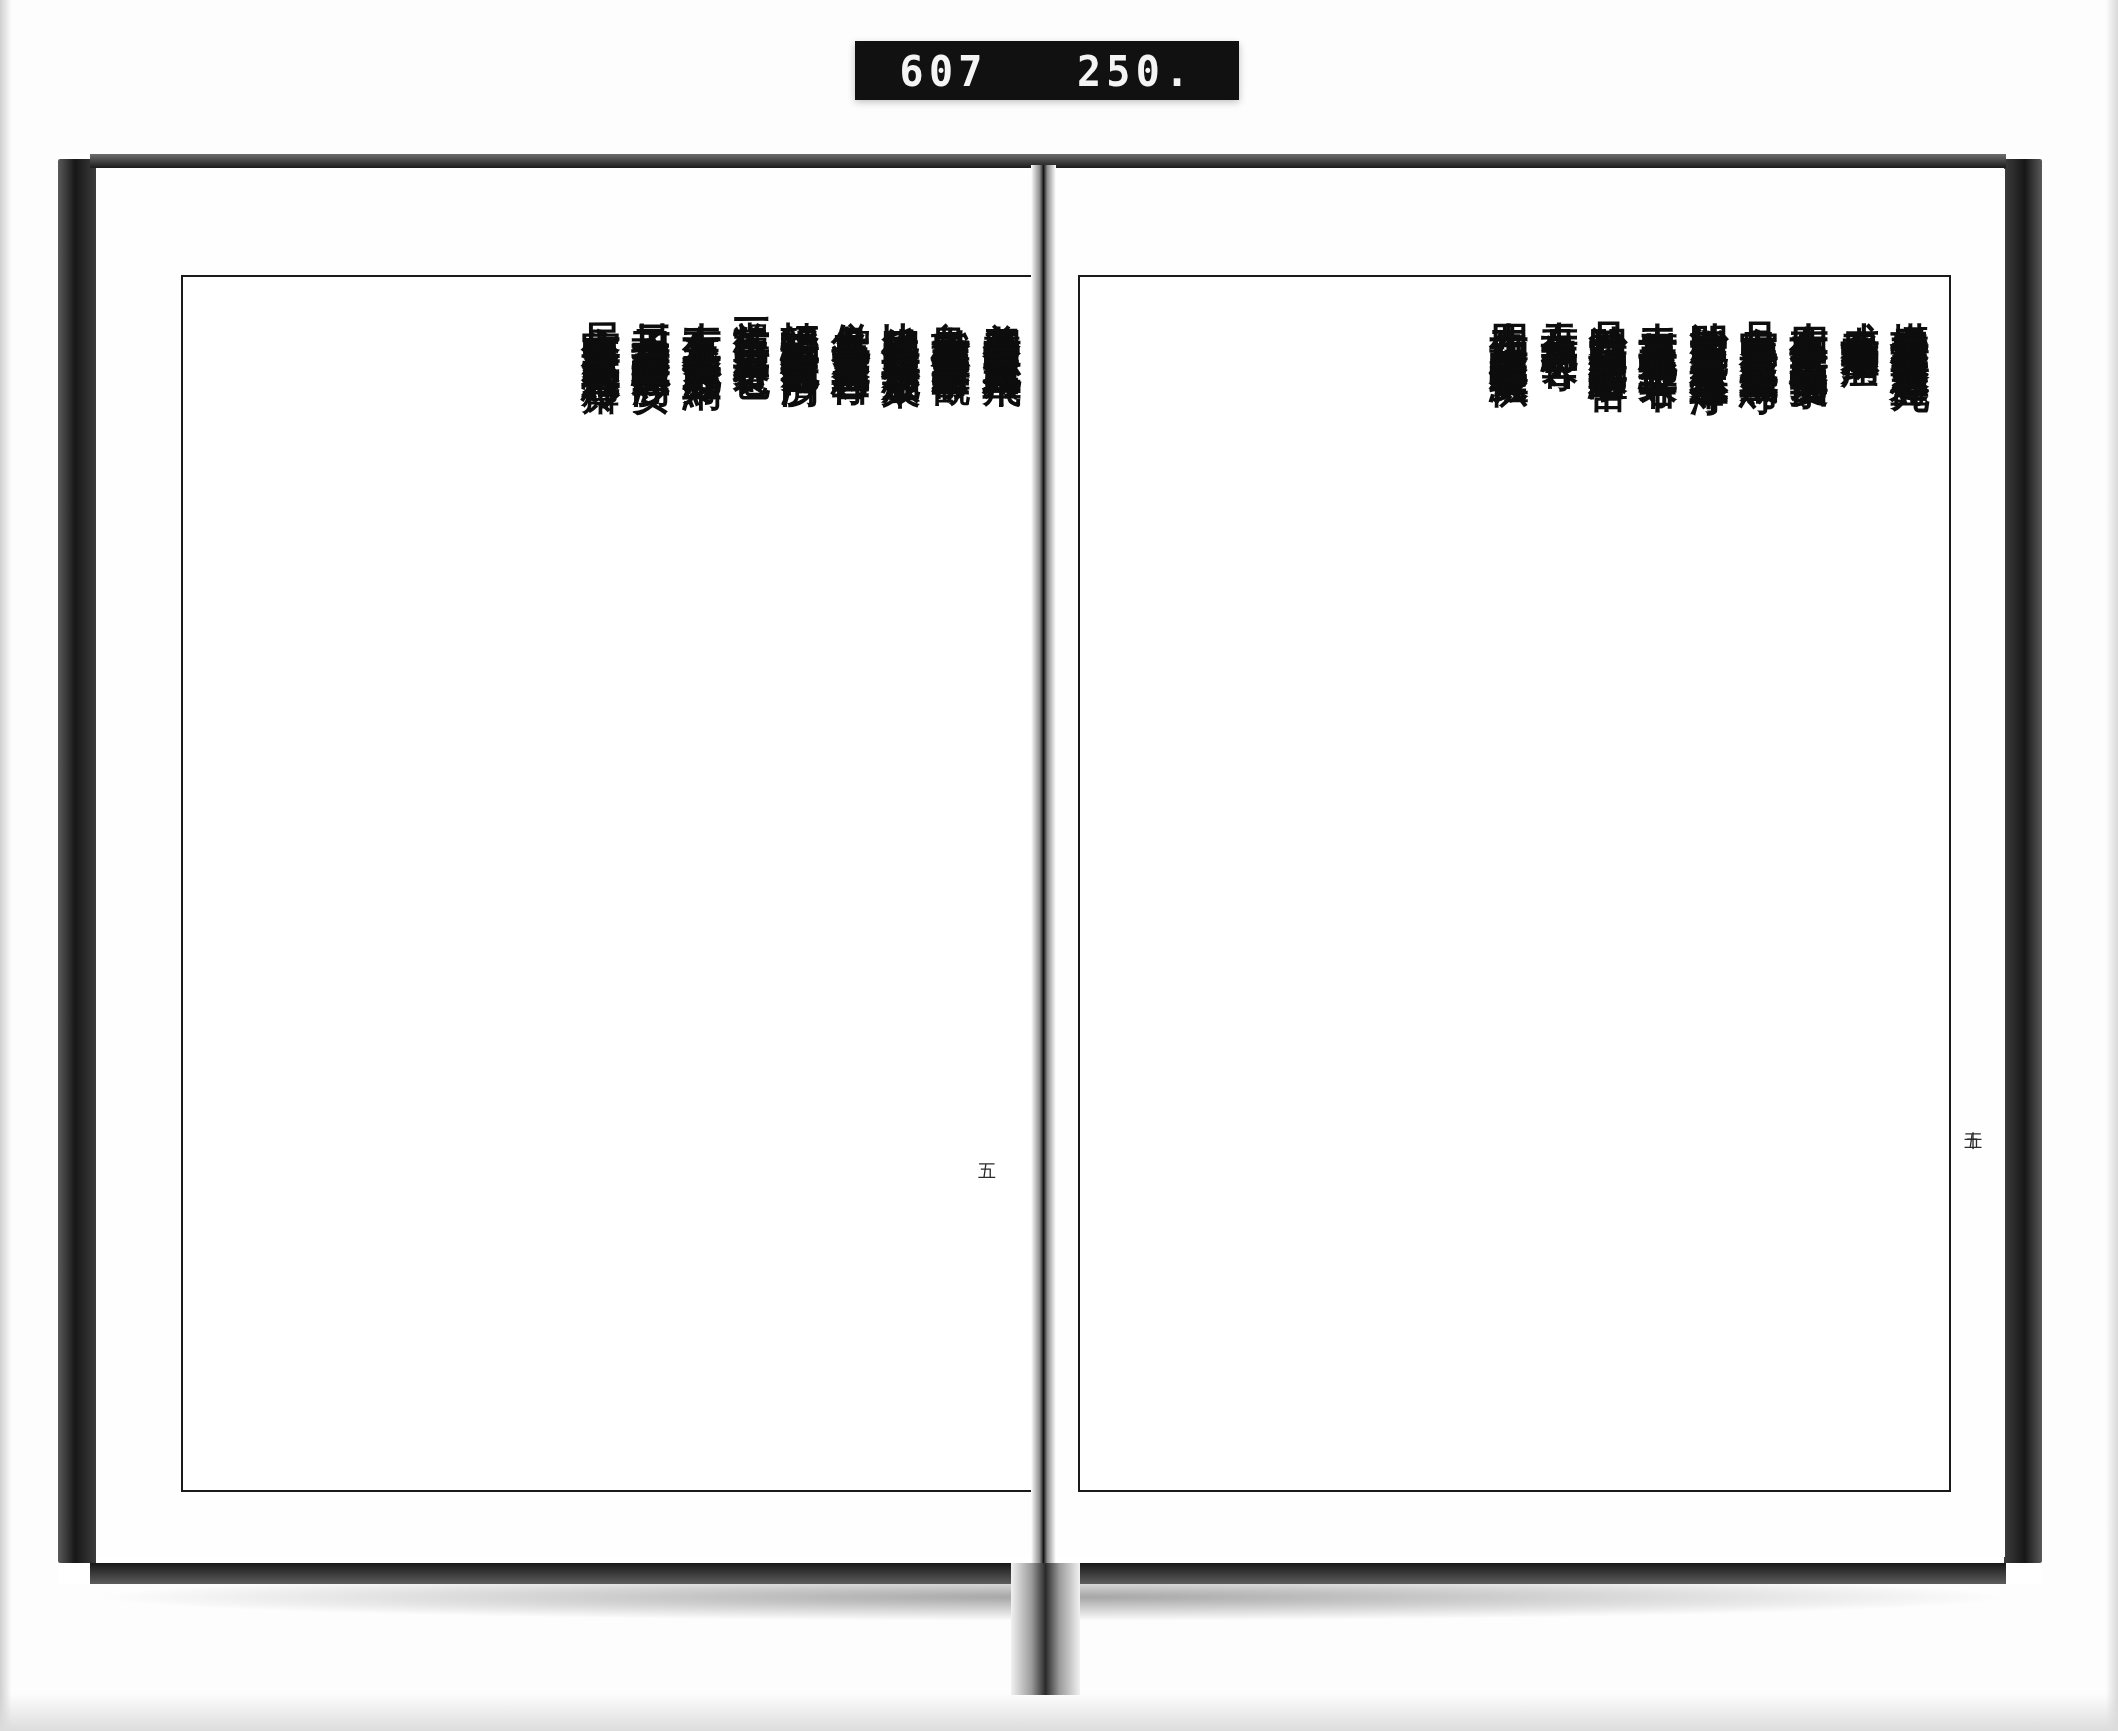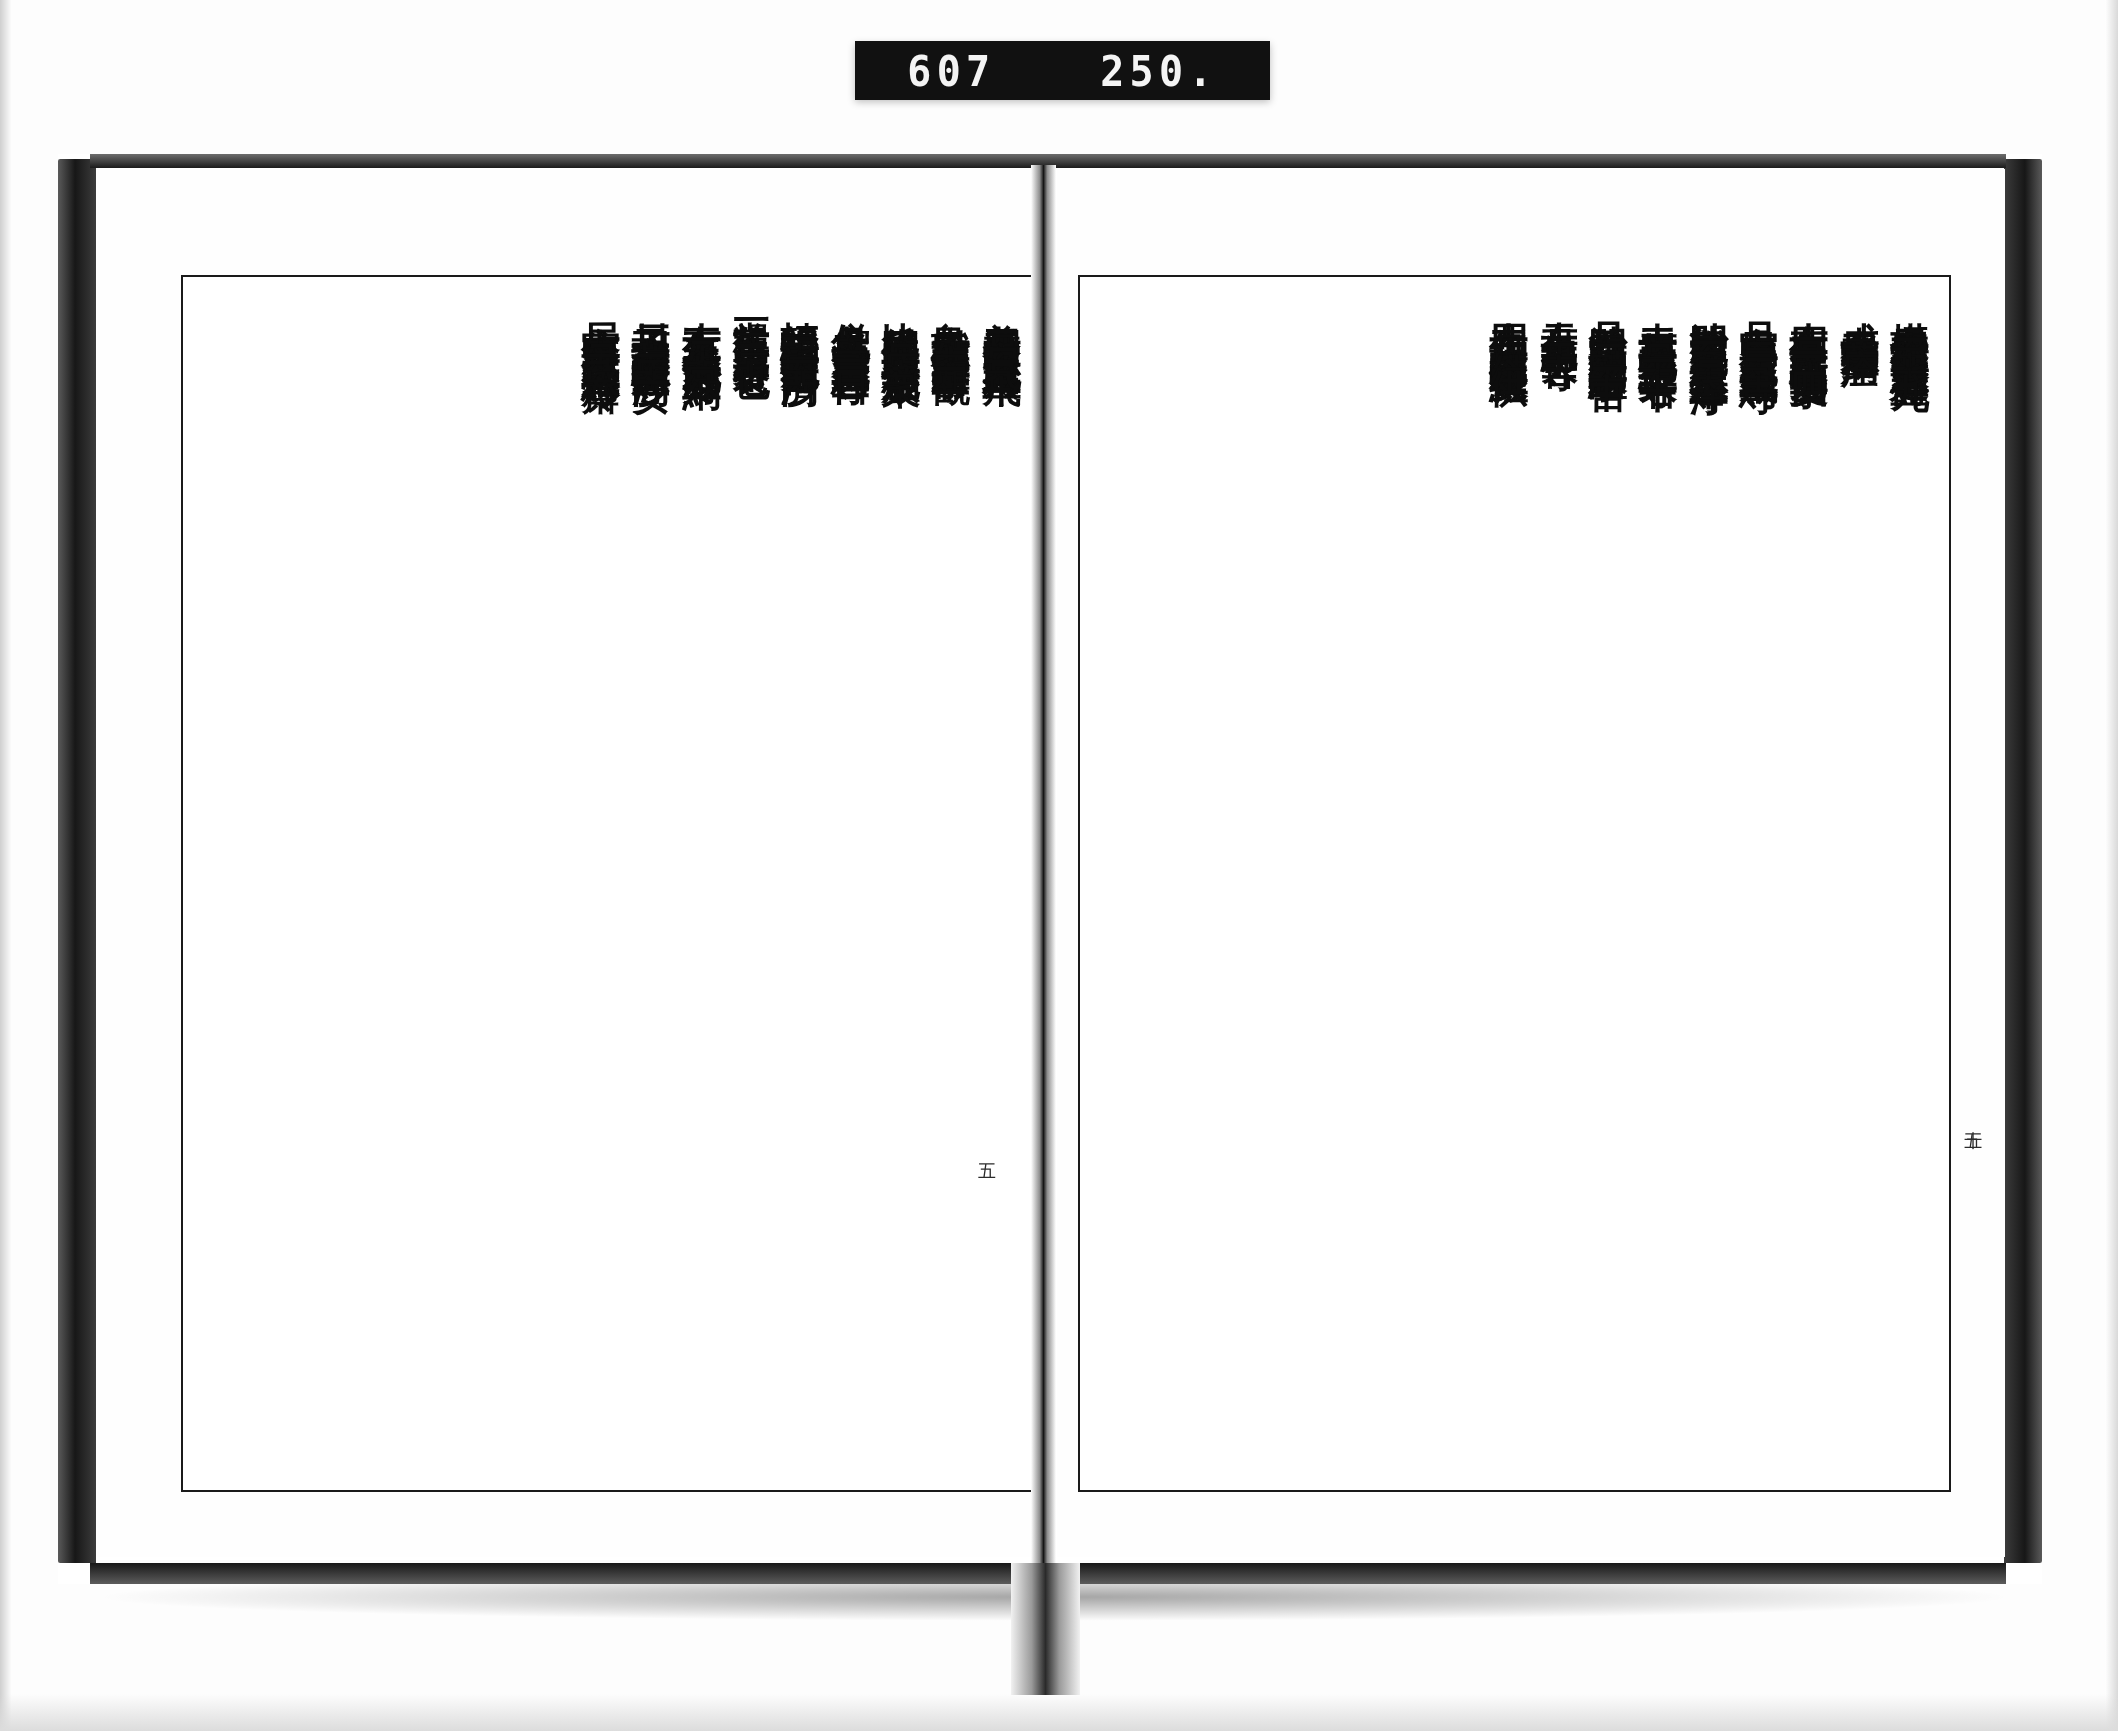--- a/index.html
+++ b/index.html
@@ -40,21 +40,21 @@
     left: 0; bottom: 0;
     width: 100%; height: 37px;
     background: linear-gradient(to top, #dcdcdc, rgba(255,255,255,0));
   }
 
   
   #counter-bar {
     position: absolute;
     left: 855px;
     top: 41px;
-    width: 415px;
+    width: 384px;
     height: 59px;
     background: #111111;
     display: flex;
     align-items: center;
     justify-content: space-around;
     box-shadow: 0 3.2px 7.4px rgba(0,0,0,0.25);
   }
   #counter-bar .seg {
     color: #f4f4f4;
     font-family: "DejaVu Sans Mono", monospace;

